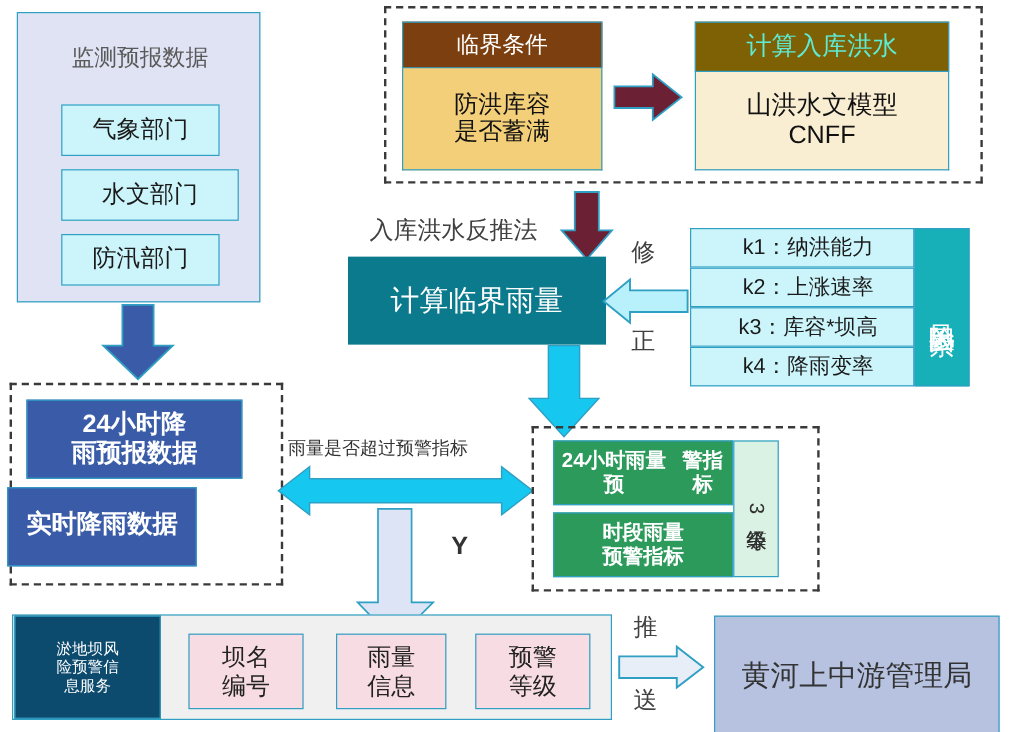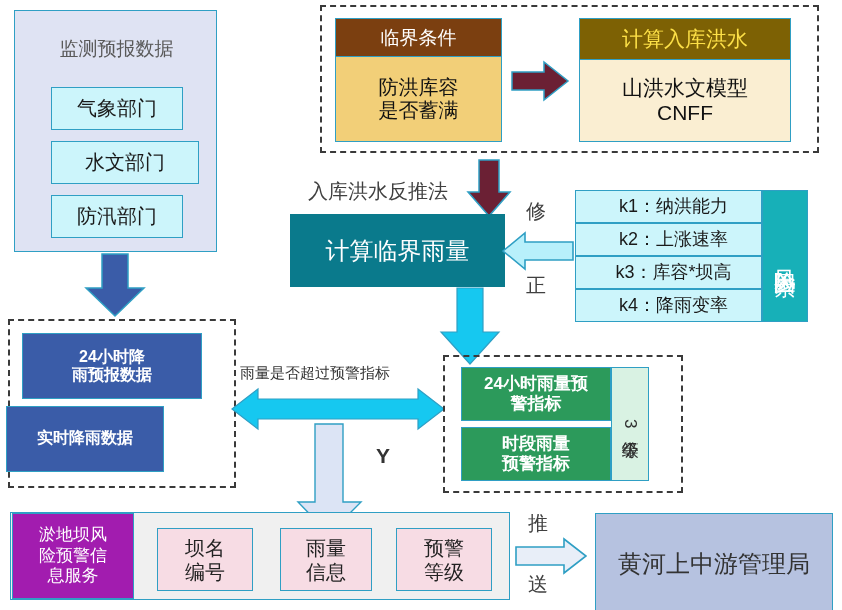--- a/index.html
+++ b/index.html
@@ -59,21 +59,21 @@
   }
   .cc-body {
     background: #f2cf78;
     color: #111111;
     font-size: 20px;
     border: 1px solid #2f9fc4;
     border-top: none;
   }
   .cf-head {
     background: #7d6104;
-    color: #fde047;
+    color: #5eead4;
     font-size: 21px;
     border: 1px solid #2f9fc4;
   }
   .cf-body {
     background: #faeed2;
     color: #111111;
     font-size: 21px;
     border: 1px solid #2f9fc4;
     border-top: none;
   }
@@ -101,21 +101,21 @@
     font-size: 22px;
     writing-mode: vertical-rl;
     letter-spacing: 2px;
   }
 
   
   .blue-box {
     background: #3a5ca8;
     border: 1px solid #2f9fc4;
     color: #ffffff;
-    font-size: 16px;
+    font-size: 21px;
     font-weight: bold;
   }
 
   
   .green-box {
     background: #2c9a5b;
     border: 1px solid #2f9fc4;
     color: #ffffff;
     font-size: 17px;
     font-weight: bold;
@@ -127,23 +127,23 @@
     font-size: 17px;
     writing-mode: vertical-rl;
   }
 
   
   .svc-wrap {
     background: #f0f0f0;
     border: 1px solid #2f9fc4;
   }
   .svc-head {
-    background: #a21caf;
-    color: #ffffff;
-    font-size: 17px;
+    background: #0c4a6e;
+    color: #ffffff;
+    font-size: 13px;
     border: 1px solid #2f9fc4;
     line-height: 1.2;
   }
   .svc-item {
     background: #f7dce4;
     border: 1px solid #2f9fc4;
     color: #222222;
     font-size: 20px;
     line-height: 1.2;
   }
@@ -245,21 +245,21 @@
   <svg class="arrowsvg" style="left:232px; top:388px;" width="212" height="42" viewBox="0 0 212 42">
     <polygon points="0,21 26,1 26,11 186,11 186,1 212,21 186,41 186,31 26,31 26,41" fill="#16c8f0" stroke="#2f9fc4" stroke-width="1.2"></polygon>
   </svg>
 
   <svg class="arrowsvg" style="left:297px; top:424px;" width="66" height="112" viewBox="0 0 66 112">
     <polygon points="18,0 46,0 46,78 64,78 32,110 1,78 18,78" fill="#dce4f5" stroke="#2f9fc4" stroke-width="1.4"></polygon>
   </svg>
   <div class="abs ctr lbl-y" style="left:370px; top:443px; width:26px; height:26px;">Y</div>
 
   <div class="abs dashed" style="left:443px; top:355px; width:240px; height:138px;"></div>
-  <div class="abs ctr green-box" style="left:461px; top:367px; width:150px; height:54px; flex-direction:column;">
+  <div class="abs ctr green-box" style="left:461px; top:367px; width:150px; height:54px; flex-direction:row;">
     <div>24小时雨量预</div>
     <div>警指标</div>
   </div>
   <div class="abs ctr green-box" style="left:461px; top:427px; width:150px; height:54px; flex-direction:column;">
     <div>时段雨量</div>
     <div>预警指标</div>
   </div>
   <div class="abs ctr grade-label" style="left:611px; top:367px; width:38px; height:114px;">3个等级</div>
 
   <div class="abs svc-wrap" style="left:10px; top:512px; width:500px; height:88px;"></div>

